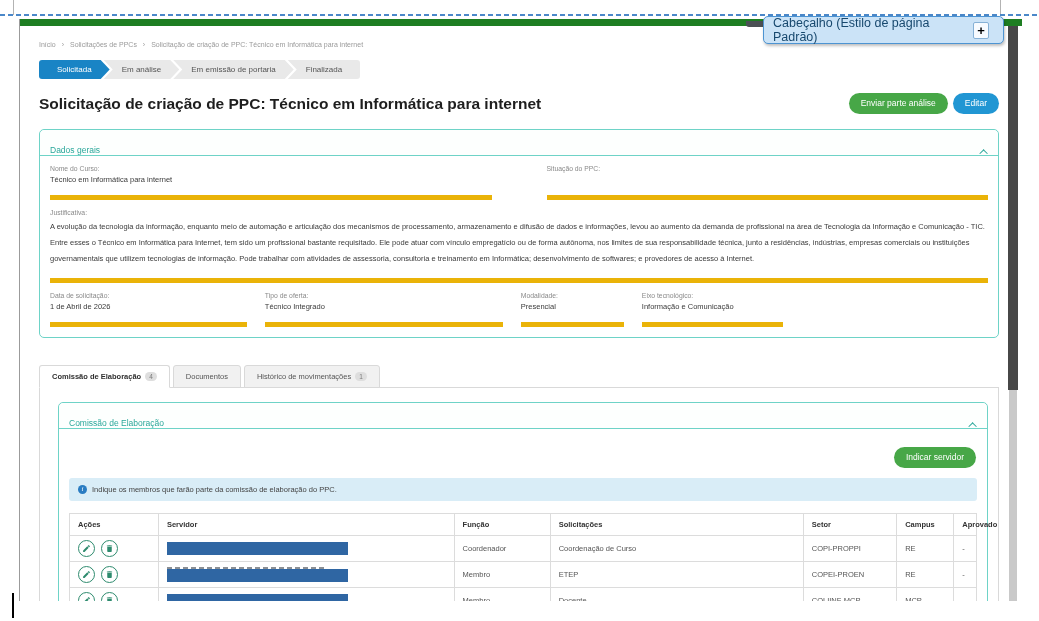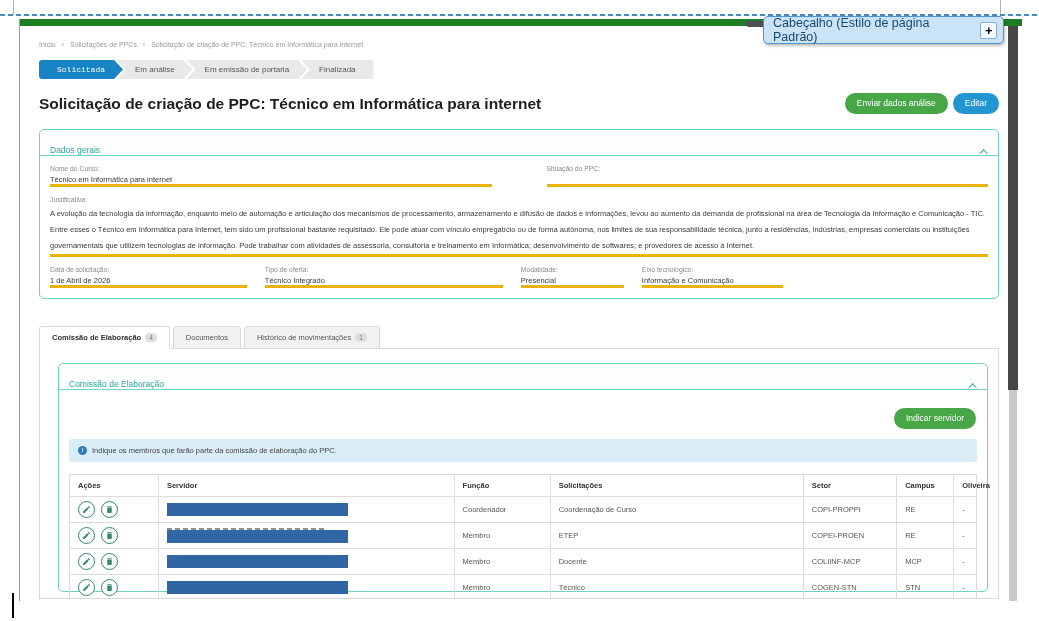--- a/index.html
+++ b/index.html
@@ -7,21 +7,21 @@
   body { font-family:"Liberation Sans", sans-serif; }
   .canvas { position:relative; width:1039px; height:621px; background:#fff; overflow:hidden; }
 
   
   .guide-v { position:absolute; top:0; width:1px; height:15px; background:#b3b3b3; }
   .guide-v.left { left:13px; } .guide-v.right { left:1000px; }
   .header-boundary { position:absolute; top:14px; left:0; width:1039px; height:2px;
     background:repeating-linear-gradient(90deg,#4b88c9 0 5px, transparent 5px 8px); }
   .lo-header-tab { position:absolute; top:16px; left:763px; width:241px; height:28px; z-index:40;
     background:#cbe3f7; border:1px solid #4d94d2; border-radius:5px; display:flex; align-items:center;
-    padding:0 6px 0 9px; color:#17486e; font-size:12.5px; box-shadow:1px 2px 3px rgba(0,0,0,.25); }
+    padding:0 14px 0 9px; color:#17486e; font-size:12.5px; box-shadow:1px 2px 3px rgba(0,0,0,.25); }
   .lo-plus { margin-left:8px; width:17px; height:17px; background:#f7fbff; border:1px solid #86b1d6;
     border-radius:2px; color:#000; font-weight:bold; font-size:13px; line-height:15px; text-align:center; }
   .text-cursor { position:absolute; left:12px; top:593px; width:2px; height:25px; background:#000; }
 
   
   .shot { position:absolute; left:19px; top:19px; width:1003px; height:582px; background:#fff;
     border-left:1px solid #9b9b9b; overflow:hidden; }
   .topbar { position:absolute; top:0; left:0; width:1003px; height:7px; background:#1e7e22; }
   .notch { position:absolute; left:726px; top:2px; width:34px; height:6px; background:#4b5054; border-radius:0 0 3px 3px; }
   .sb-thumb { position:absolute; left:988px; top:7px; width:10px; height:364px; background:#474747; }
@@ -32,21 +32,21 @@
   
   .breadcrumb { font-size:7px; color:#9a9a9a; }
   .breadcrumb .sep { margin:0 4px; color:#9a9a9a; }
 
   
   .steps { display:flex; margin-top:12px; }
   .step { height:19px; line-height:19px; padding:0 18px; background:#e9e9e9; color:#555;
     font-size:8px; clip-path:polygon(0 0, calc(100% - 9px) 0, 100% 50%, calc(100% - 9px) 100%, 0 100%, 9px 50%);
     margin-left:-6px; white-space:nowrap; }
   .step:first-child { clip-path:polygon(0 0, calc(100% - 9px) 0, 100% 50%, calc(100% - 9px) 100%, 0 100%);
-    margin-left:0; border-radius:3px 0 0 3px;font-family:Liberation Mono, monospace; }
+    margin-left:0; border-radius:3px 0 0 3px; }
   .step:last-child { clip-path:polygon(0 0, 100% 0, 100% 100%, 0 100%, 9px 50%); border-radius:0 3px 3px 0; }
   .step.active { background:#1984c5; color:#fff; }
   .steps .step:nth-child(1){z-index:4}.steps .step:nth-child(2){z-index:3}
   .steps .step:nth-child(3){z-index:2}.steps .step:nth-child(4){z-index:1}
 
   
   .title-row { display:flex; align-items:center; margin-top:14px; }
   .page-title { font-size:15.5px; font-weight:bold; color:#1e1e1e; }
   .actions { margin-left:auto; display:flex; gap:5px; }
   .btn { height:21px; line-height:21px; border-radius:11px; font-size:8.5px; color:#fff;
@@ -58,21 +58,21 @@
   .panel { border:1px solid #6ed3c7; border-radius:5px; background:#fff; }
   .panel-header { height:26px; display:flex; align-items:flex-end; padding:0 10px;
     border-bottom:1px solid #6ed3c7; color:#2aa79a; font-size:8.5px; border-radius:5px 5px 0 0; background:#fdfffe; }
   .chev-up { margin-left:auto; width:6px; height:6px; border-left:1.5px solid #2aa79a;
     border-top:1.5px solid #2aa79a; transform:rotate(45deg) translateY(2px); }
   .panel-body { padding:9px 10px 10px 10px; }
 
   .dados { margin-top:15px; }
   .f-label { font-size:6.8px; color:#8a8a8a; }
   .f-value { font-size:7.5px; color:#3a3a3a; margin-top:3px; }
-  .field { border-bottom:3px solid #eab308; }
+  .field { border-bottom:5px solid #eab308; padding-bottom:11px; }
   .grid-2 { display:grid; grid-template-columns:1fr 1fr; column-gap:55px; }
   .hl-yellow { display:inline-block; background:#fcf7c8; border-left:2px solid #e8d44d; padding:2px 5px 2px 4px; }
   .just { margin-top:9px; }
   .just p { font-size:7.5px; color:#3a3a3a; line-height:16px; margin-top:3px; }
   .grid-5 { display:flex; margin-top:9px; }
   .grid-5 .col { padding-right:18px; }
   .c1{width:19.9%}.c2{width:22.9%}.c3{width:27.3%}.c4{width:12.9%}.c5{width:17%}
 
   
   .tabs { display:flex; margin-top:27px; align-items:flex-end; }
@@ -137,21 +137,21 @@
       <div class="steps">
         <div class="step active">Solicitada</div>
         <div class="step">Em análise</div>
         <div class="step">Em emissão de portaria</div>
         <div class="step">Finalizada</div>
       </div>
 
       <div class="title-row">
         <div class="page-title">Solicitação de criação de PPC: Técnico em Informática para internet</div>
         <div class="actions">
-          <button class="btn green">Enviar dados análise</button>
+          <button class="btn green">Enviar parte análise</button>
           <button class="btn blue">Editar</button>
         </div>
       </div>
 
       <div class="panel dados">
         <div class="panel-header">
           <span>Dados gerais</span>
           <span class="chev-up"></span>
         </div>
         <div class="panel-body">
@@ -237,21 +237,21 @@
                   <col>
               </colgroup>
               <thead>
                 <tr>
                   <th>Ações</th>
                   <th>Servidor</th>
                   <th>Função</th>
                   <th>Solicitações</th>
                   <th>Setor</th>
                   <th>Campus</th>
-                  <th>Oliveira</th>
+                  <th>Aprovado</th>
                 </tr>
               </thead>
               <tbody>
                 <tr>
                   <td>
                     <span class="icon-btn">
                         <svg viewBox="0 0 24 24">
                           <path d="M3 17.25V21h3.75L17.8 9.94l-3.75-3.75L3 17.25zM20.7 7.04a1 1 0 0 0 0-1.41l-2.34-2.34a1 1 0 0 0-1.41 0l-1.83 1.83 3.75 3.75 1.83-1.83z"></path>
                         </svg>
                       </span>

